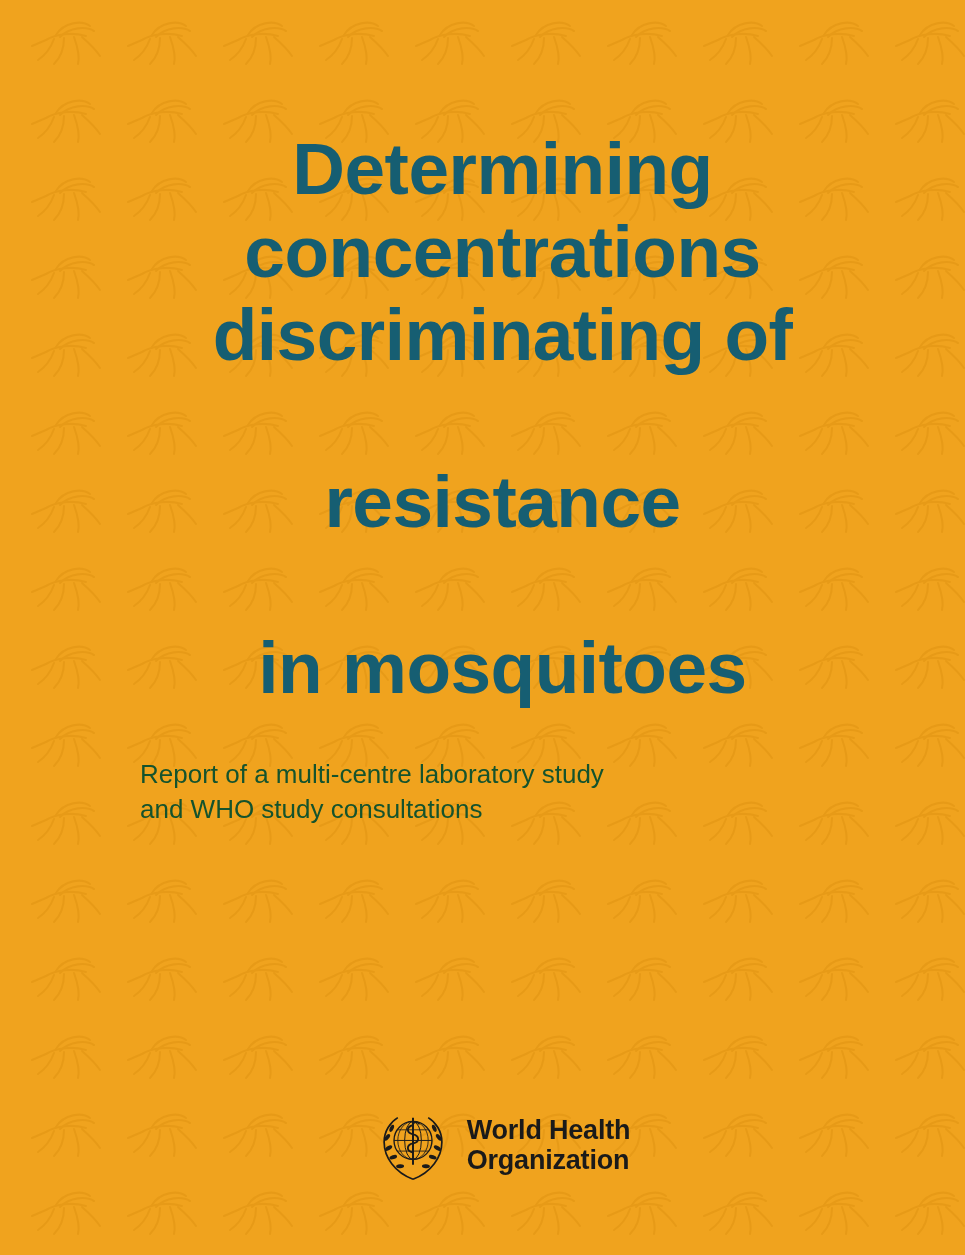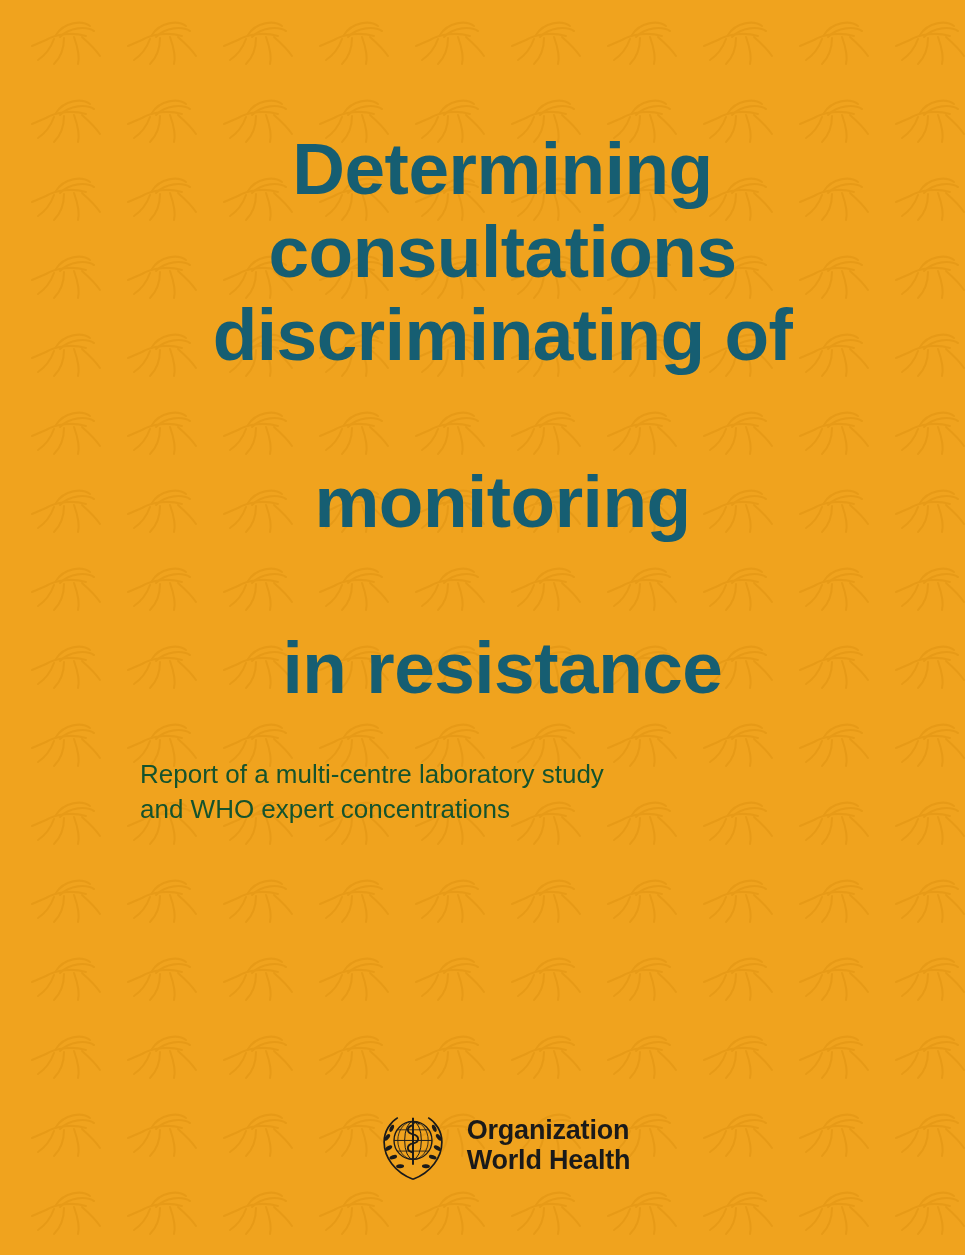--- a/index.html
+++ b/index.html
@@ -117,31 +117,31 @@
         </g>
       </pattern>
     </defs>
     <rect x="0" y="0" width="965" height="1255" fill="url(#mosq)"></rect>
   </svg>
 
   <div id="content">
 
     <h1 class="title">
       <span>Determining</span><br>
-      <span>consultations</span><br>
+      <span>concentrations</span><br>
       <span>discriminating of</span><br>
       <br>
-      <span>monitoring</span><br>
+      <span>resistance</span><br>
       <br>
-      <span>in resistance</span>
+      <span>in mosquitoes</span>
     </h1>
 
     <div class="subtitle">
       <span>Report of a multi-centre laboratory study</span>
-      <span class="line2">and WHO expert concentrations</span>
+      <span class="line2">and WHO study consultations</span>
     </div>
 
     <div class="logo-block">
       <svg class="logo-emblem" viewBox="0 0 100 100" xmlns="http://www.w3.org/2000/svg">
         <g stroke="#1A1A1A" fill="none" stroke-width="1.6">
 
           <path d="M50 95 C 26 86, 12 66, 12 46 C 12 32, 20 20, 30 14" stroke-width="2.2"></path>
           <path d="M50 95 C 74 86, 88 66, 88 46 C 88 32, 80 20, 70 14" stroke-width="2.2"></path>
 
           <g fill="#1A1A1A" stroke="none">
@@ -163,19 +163,19 @@
           <path d="M25 44 H 75" stroke-width="1.3"></path>
           <path d="M29 30 H 71" stroke-width="1.1"></path>
           <path d="M29 58 H 71" stroke-width="1.1"></path>
 
           <path d="M50 14 L 50 76" stroke-width="2.6"></path>
           <path d="M50 24 C 41 26, 41 34, 50 36 C 59 38, 59 46, 50 48 C 41 50, 41 58, 50 60" stroke-width="2.4"></path>
           <path d="M50 22 C 54 19, 58 20, 58 23" stroke-width="2"></path>
         </g>
       </svg>
       <div class="logo-text">
+        <span>World Health</span>
         <span>Organization</span>
-        <span>World Health</span>
       </div>
     </div>
 
   </div>
 </div>
 
 </body></html>

